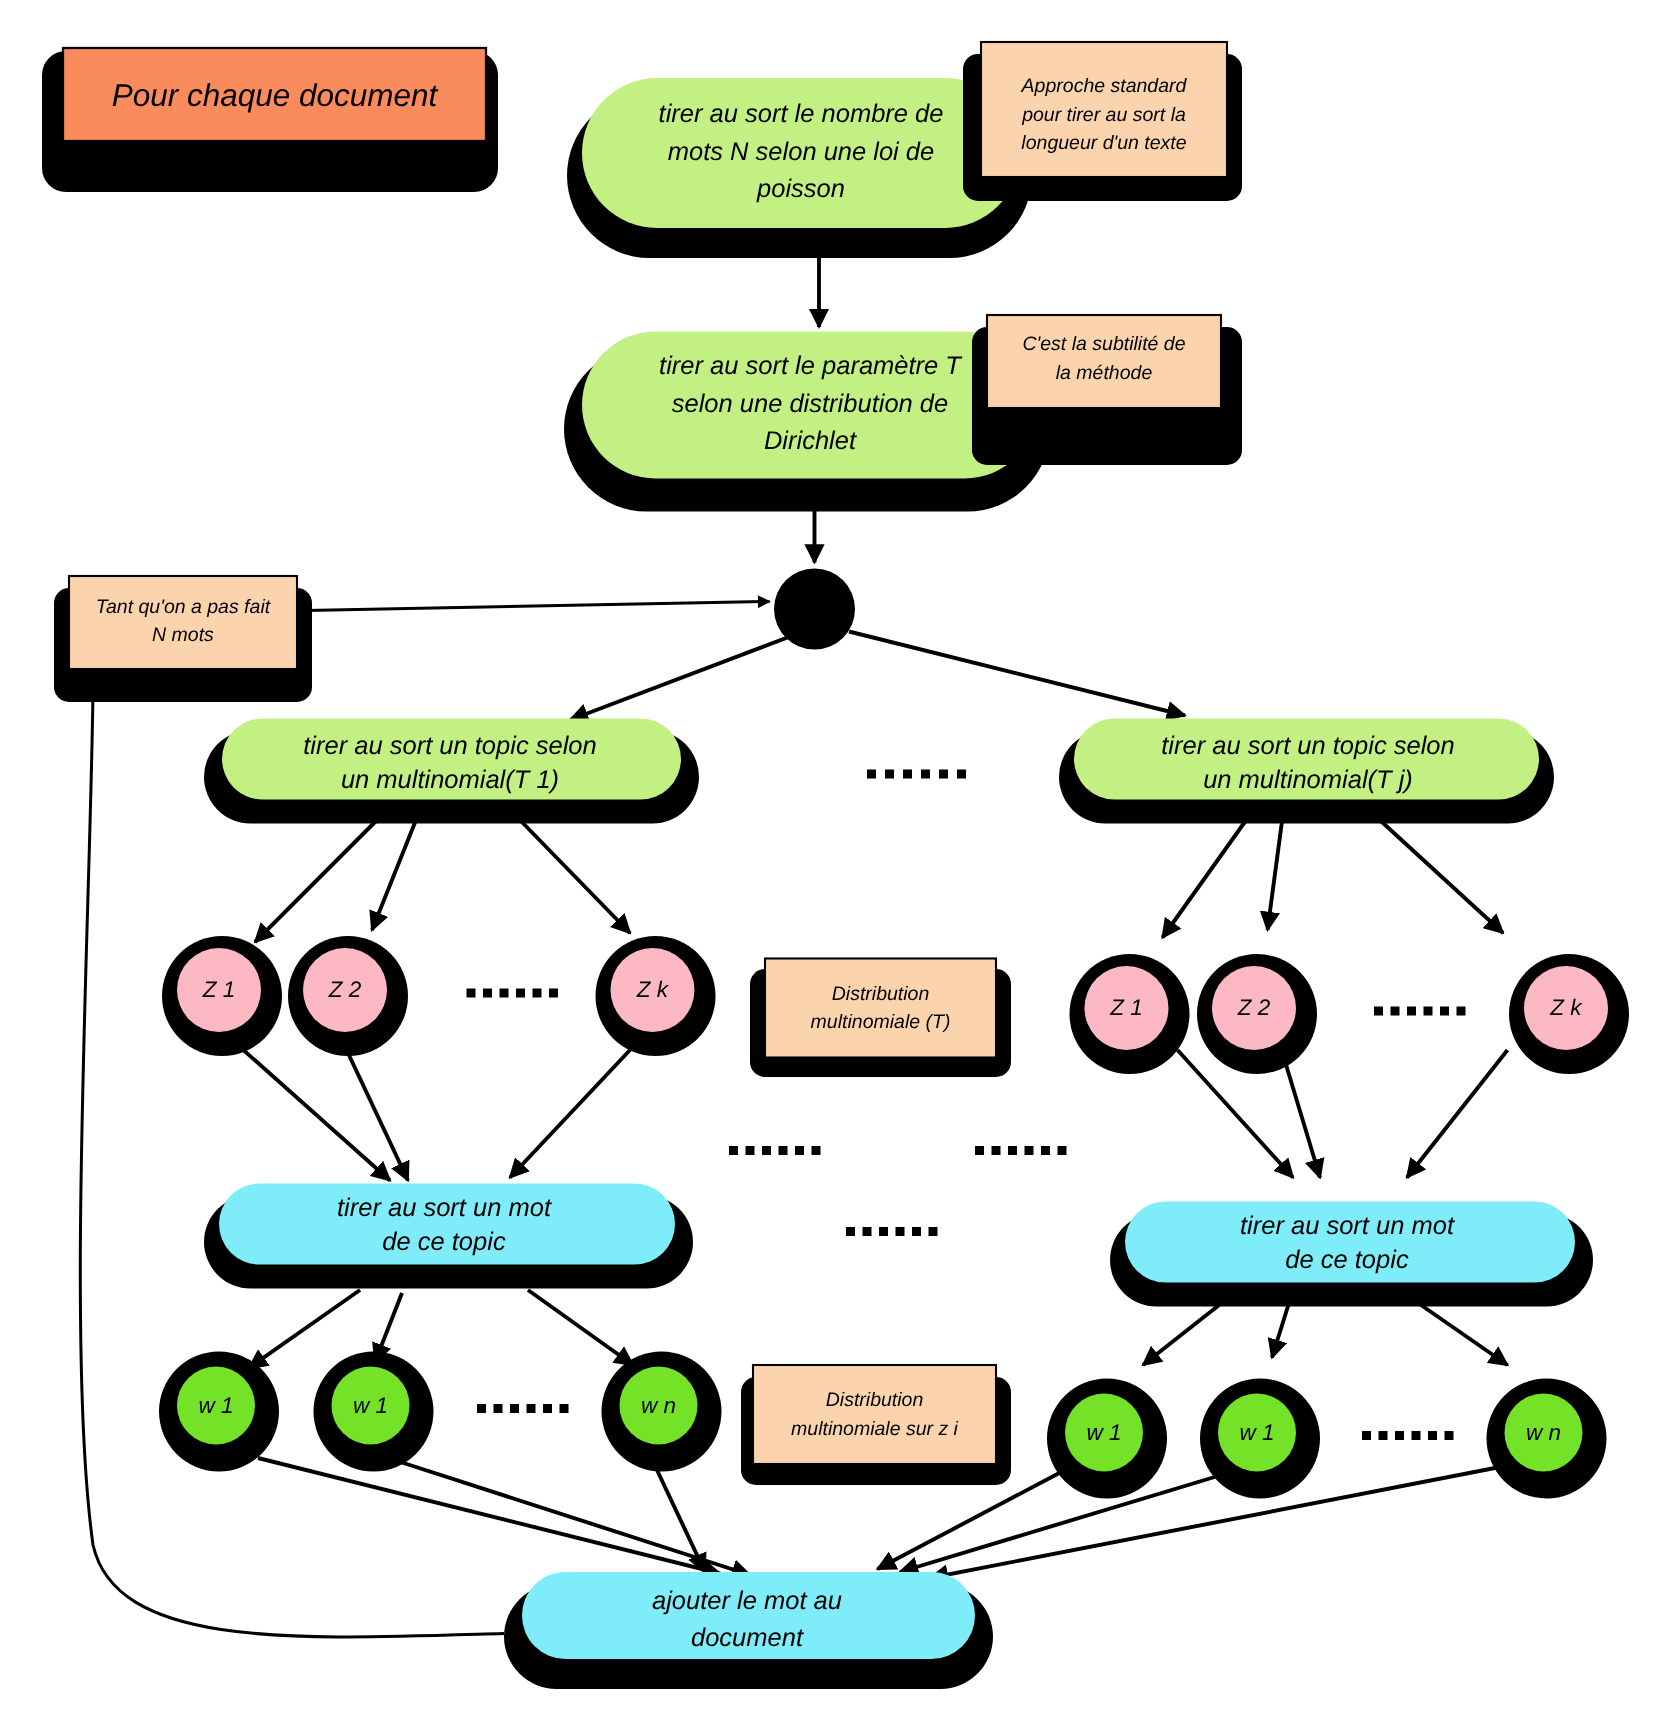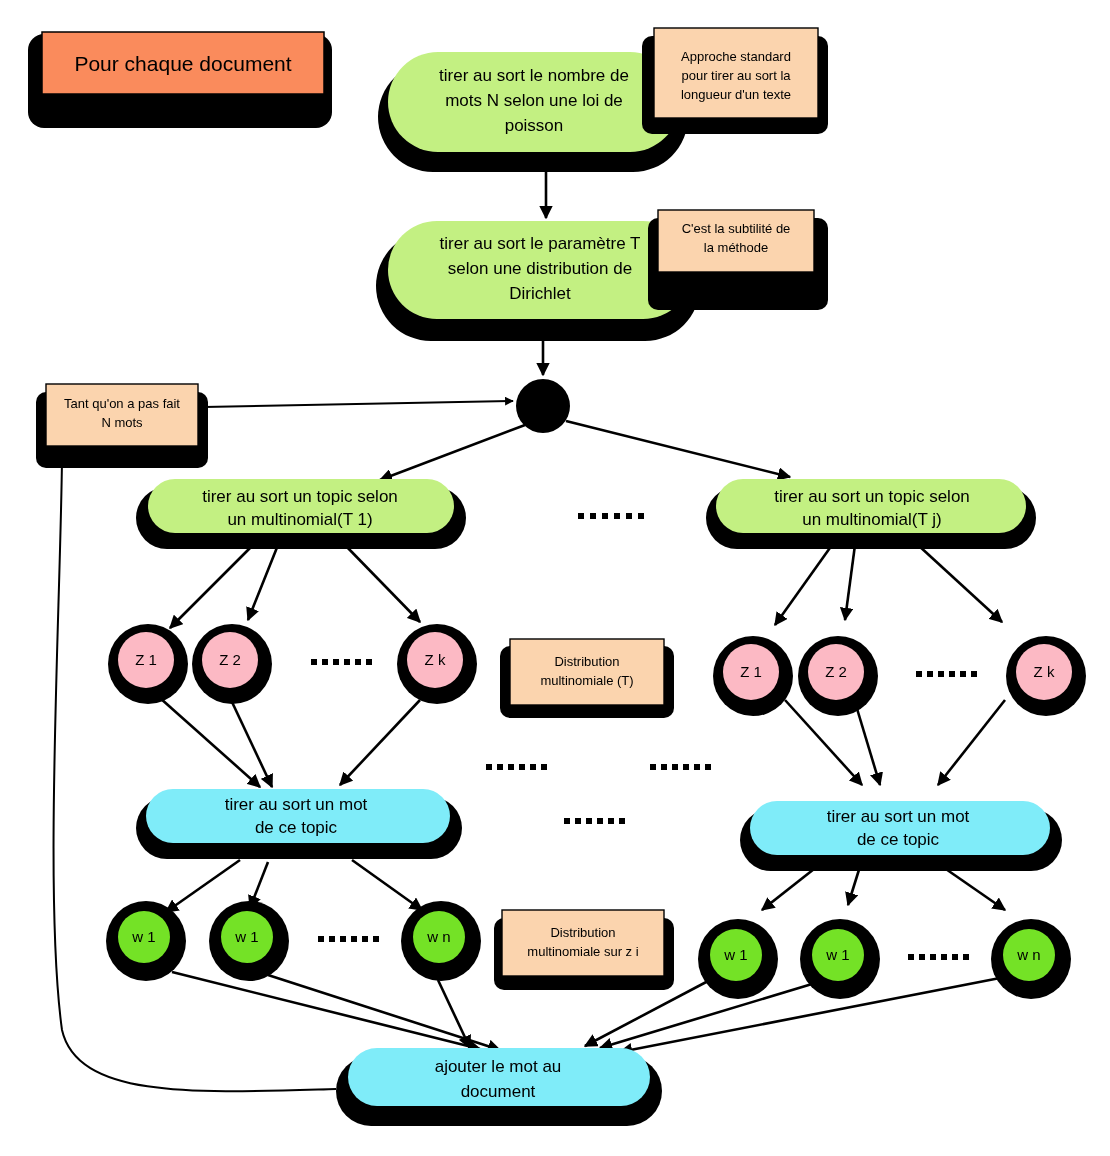--- a/index.html
+++ b/index.html
@@ -12,20 +12,21 @@
     width: 1110px;
     height: 1156px;
     font-family: "Liberation Sans", sans-serif;
     overflow: hidden;
   }
   #diagram-root {
     position: relative;
     width: 1110px;
     height: 1117px;
     background: #ffffff;
+    font-style: italic;
   }
   svg#diagram {
     display: block;
     width: 1110px;
     height: 1156px;
   }
   .edge {
     fill: none;
     stroke: #000000;
     stroke-width: 2.6;

